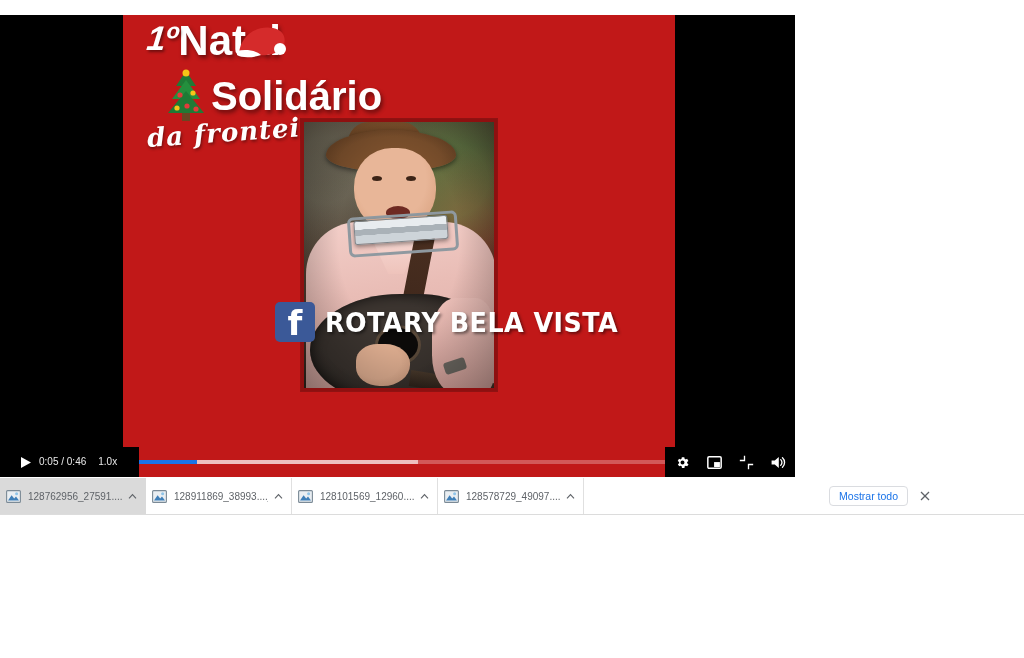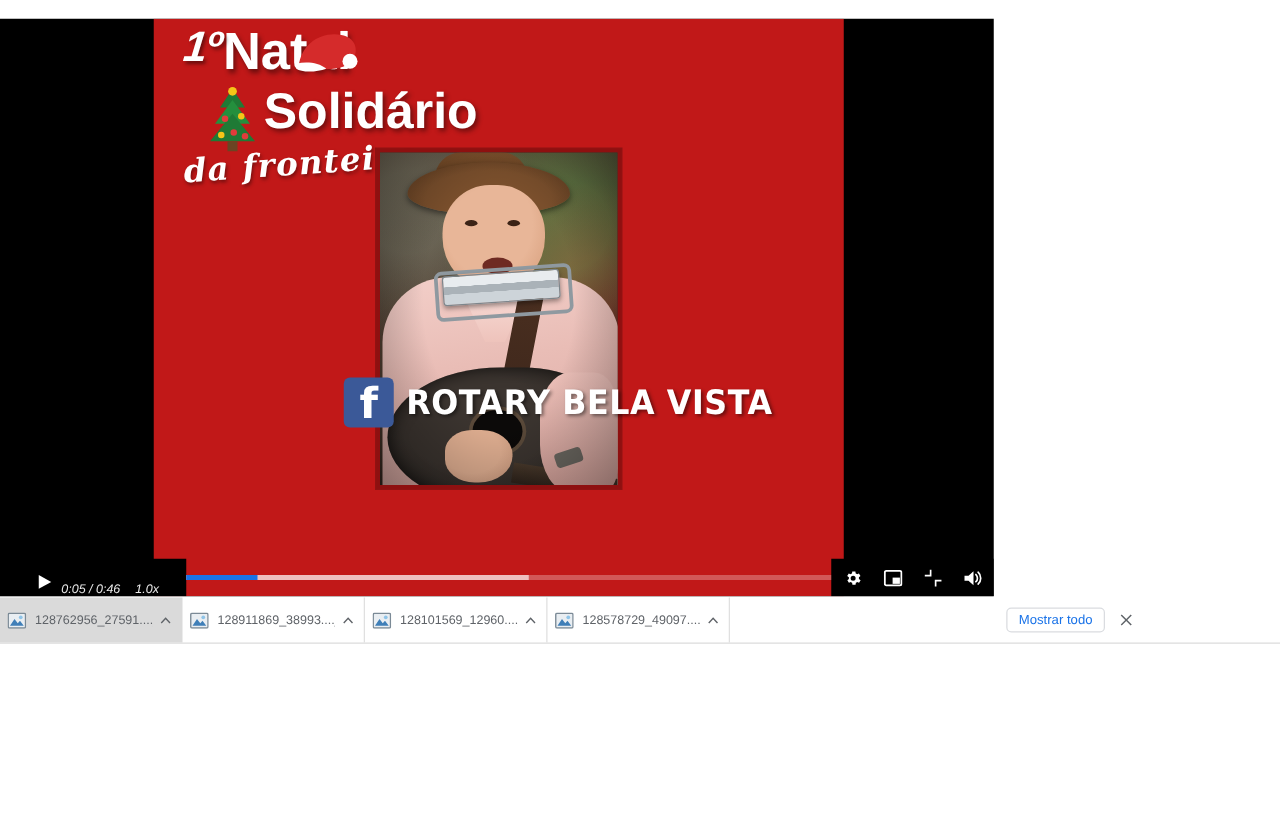--- a/index.html
+++ b/index.html
@@ -83,21 +83,21 @@
     width: 52px;
     height: 34px;
     pointer-events: none;
   }
 
   .tl-row2 {
     position: absolute;
     left: 30px;
     top: 50px;
     display: flex;
-    align-items: flex-start;
+    align-items: center;
     white-space: nowrap;
   }
   .tl-tree {
     width: 46px;
     height: 54px;
     position: relative;
     flex: none;
     margin-right: 2px;
   }
   .tl-solidario {
@@ -331,26 +331,25 @@
     left: 0;
     bottom: 0;
     width: 795px;
     height: 30px;
     display: flex;
     align-items: center;
     z-index: 6;
   }
   .ctrl-left {
     display: flex;
-    align-items: flex-end;
+    align-items: center;
     height: 30px;
     background: #000000;
-    padding-left: 24px;
-    flex: none;
-    font-style: italic;
+    padding-left: 14px;
+    flex: none;
   }
   .ctrl-btn {
     width: 22px;
     height: 24px;
     display: flex;
     align-items: center;
     justify-content: center;
     flex: none;
   }
   .time-label {
@@ -460,21 +459,21 @@
     margin-left: 4px;
     display: flex;
     align-items: center;
     justify-content: center;
   }
   .shelf-spacer { flex: 1 1 auto; }
   .shelf-right {
     display: flex;
     align-items: center;
     gap: 10px;
-    padding-right: 116px;
+    padding-right: 92px;
     flex: none;
   }
   .show-all {
     font-size: 10.5px;
     color: #1a73e8;
     background: #ffffff;
     border: 1px solid #dadce0;
     border-radius: 4px;
     padding: 4px 9px;
     line-height: 1;

